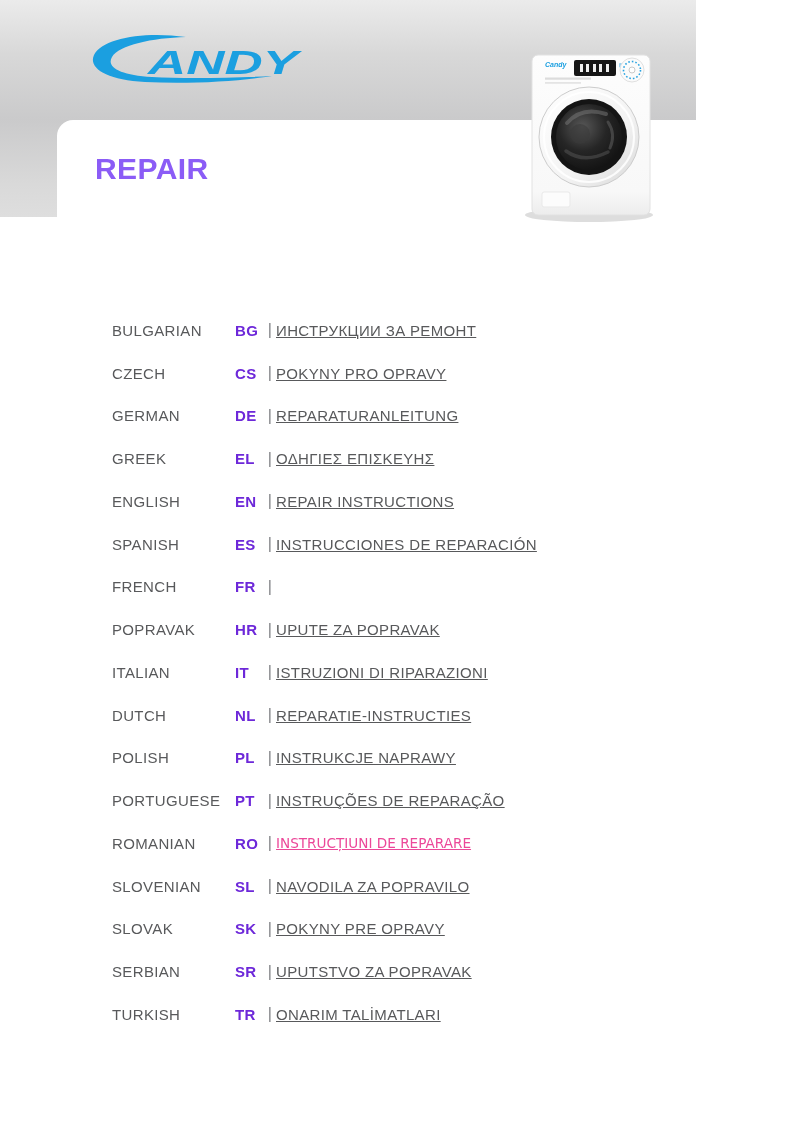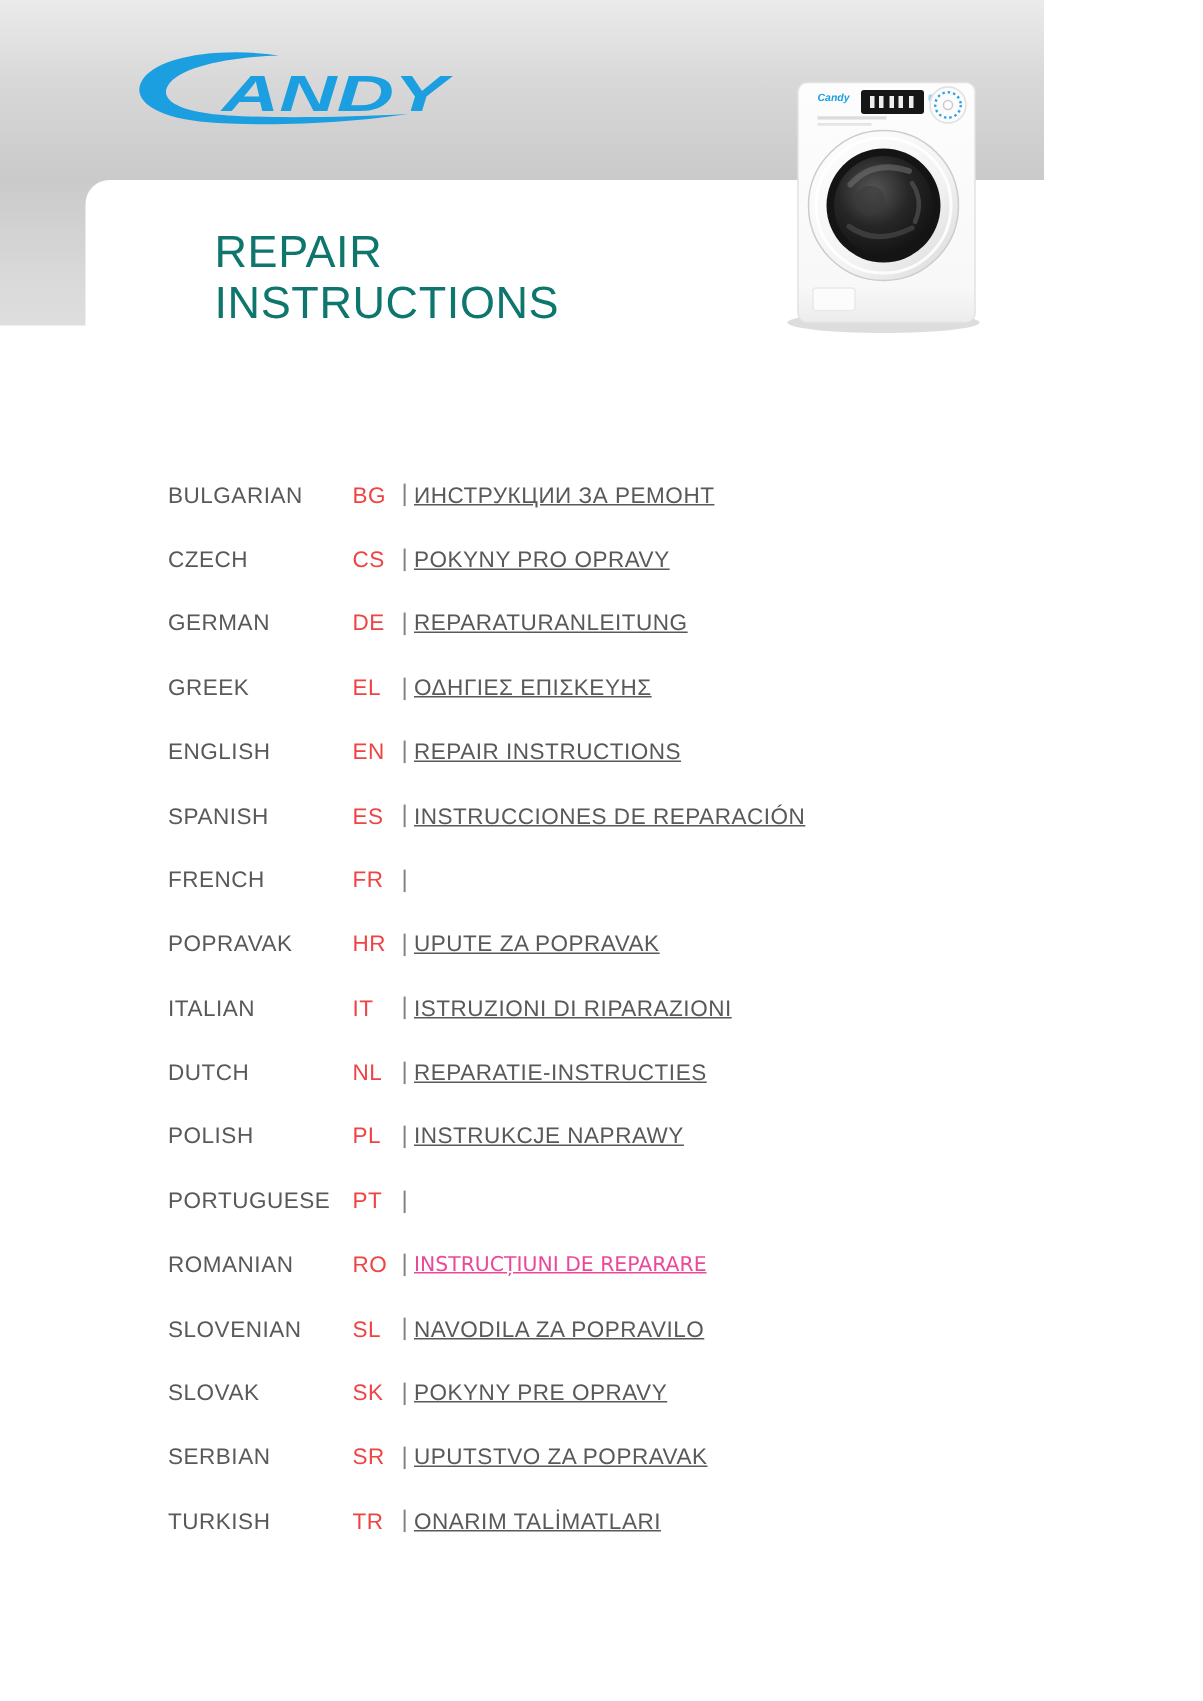--- a/index.html
+++ b/index.html
@@ -13,31 +13,30 @@
     background:linear-gradient(180deg,#ebebeb 0%, #d8d8d8 25%, #cacacb 55%, #d9d9d9 85%, #dedede 100%);
   }
   .card {
     position:absolute; left:57px; top:120px; width:681px; height:1014px;
     background:#ffffff; border-radius:16px 16px 0 0;
   }
   .logo-svg { position:absolute; left:90px; top:32px; width:212px; height:56px; }
   .machine-svg { position:absolute; left:522px; top:50px; width:136px; height:176px; }
   .cover-title {
     position:absolute; left:95px; top:152px;
-    font-weight:normal; font-size:30px; line-height:33.5px; letter-spacing:0.4px;
-    color:#0f766e;
-    margin-left:48px;
+    font-weight:bold; font-size:30px; line-height:33.5px; letter-spacing:0.4px;
+    color:#8b5cf6;
   }
   .lang-list { position:absolute; left:112px; top:309px; width:560px; }
   .lang-row {
     height:42.75px; display:flex; align-items:center;
     font-size:15px; color:#58595b; letter-spacing:0.35px;
   }
   .lang-name  { width:123px; }
-  .lang-code  { width:29px; font-weight:normal; color:#ef4444; }
+  .lang-code  { width:29px; font-weight:bold; color:#6d28d9; }
   .lang-sep   { width:12px; text-align:center; color:#808285; font-weight:normal; font-size:16px; }
   .lang-title { white-space:nowrap;text-decoration:underline; }
   .lang-title.alt { font-family:"DejaVu Sans", sans-serif; font-size:13.6px; color:#ec4899; letter-spacing:0; }
 </style>
 </head>
 <body>
 
 <div class="page">
 
   <div class="header-band"></div>
@@ -94,21 +93,20 @@
     <circle cx="67" cy="87" r="33" fill="url(#glassG)"></circle>
     <path d="M 45 73 Q 60 56 84 64" stroke="#7a7a7a" stroke-width="4" fill="none" opacity="0.5" stroke-linecap="round"></path>
     <path d="M 44 101 Q 62 114 86 102" stroke="#666666" stroke-width="3.5" fill="none" opacity="0.4" stroke-linecap="round"></path>
     <path d="M 86 72 Q 94 84 88 98" stroke="#6e6e6e" stroke-width="3" fill="none" opacity="0.45" stroke-linecap="round"></path>
     <circle cx="58" cy="84" r="10" fill="#3a3a3a" opacity="0.6"></circle>
     <rect x="20" y="142" width="28" height="15" rx="2" fill="#fcfcfc" stroke="#e9e9e9"></rect>
   </svg>
 
   <div class="cover-title">
     <div>REPAIR</div>
-    <div>INSTRUCTIONS</div>
   </div>
 
   <div class="lang-list">
     <div class="lang-row">
       <span class="lang-name">BULGARIAN</span>
       <span class="lang-code">BG</span>
       <span class="lang-sep">|</span>
       <span class="lang-title">ИНСТРУКЦИИ ЗА РЕМОНТ</span>
     </div>
     <div class="lang-row">
@@ -167,20 +165,21 @@
     <div class="lang-row">
       <span class="lang-name">POLISH</span>
       <span class="lang-code">PL</span>
       <span class="lang-sep">|</span>
       <span class="lang-title">INSTRUKCJE NAPRAWY</span>
     </div>
     <div class="lang-row">
       <span class="lang-name">PORTUGUESE</span>
       <span class="lang-code">PT</span>
       <span class="lang-sep">|</span>
+      <span class="lang-title">INSTRUÇÕES DE REPARAÇÃO</span>
     </div>
     <div class="lang-row">
       <span class="lang-name">ROMANIAN</span>
       <span class="lang-code">RO</span>
       <span class="lang-sep">|</span>
       <span class="lang-title alt">INSTRUCȚIUNI DE REPARARE</span>
     </div>
     <div class="lang-row">
       <span class="lang-name">SLOVENIAN</span>
       <span class="lang-code">SL</span>

